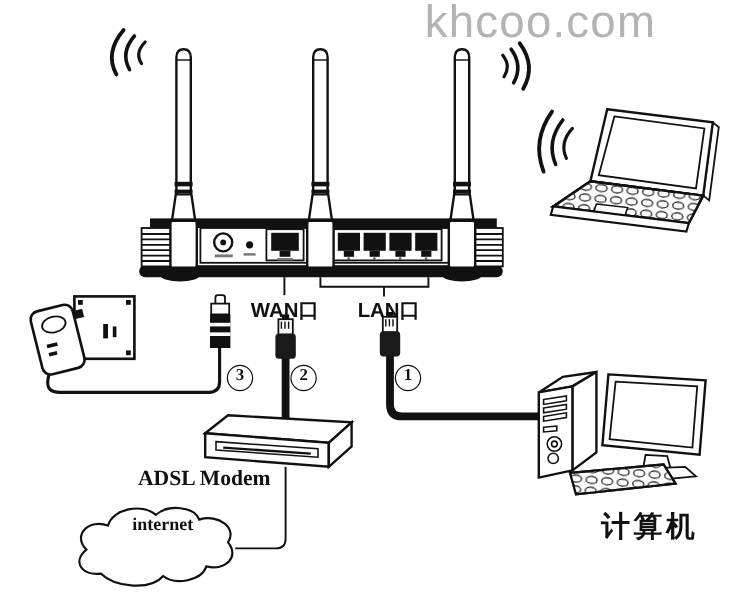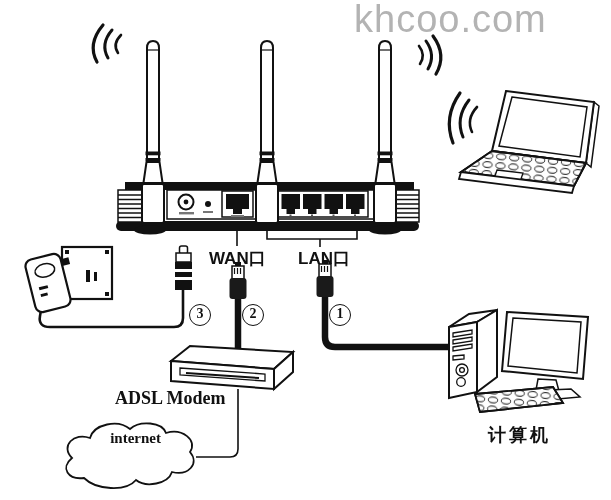--- a/index.html
+++ b/index.html
@@ -262,14 +262,14 @@
   <div class="lbl ctr" style="left:294px;top:247px;width:56px;">LAN口</div>
 
 
   <div class="callout" style="left:189px;top:304px;">3</div>
   <div class="callout" style="left:242px;top:304px;">2</div>
   <div class="callout" style="left:329px;top:304px;">1</div>
 
   <div class="lbl lbl-serif" style="left:115px;top:388px;font-size:18px;">ADSL Modem</div>
   <div class="lbl lbl-serif ctr" style="left:95px;top:430px;width:66px;font-size:15px;">internet</div>
 
-  <div class="lbl" style="left:488px;top:423px;font-size:18px;letter-spacing:3px;">计算机</div>
+  <div class="lbl" style="left:501px;top:423px;font-size:24px;letter-spacing:3px;">计算机</div>
 </div>
 
 </body></html>

